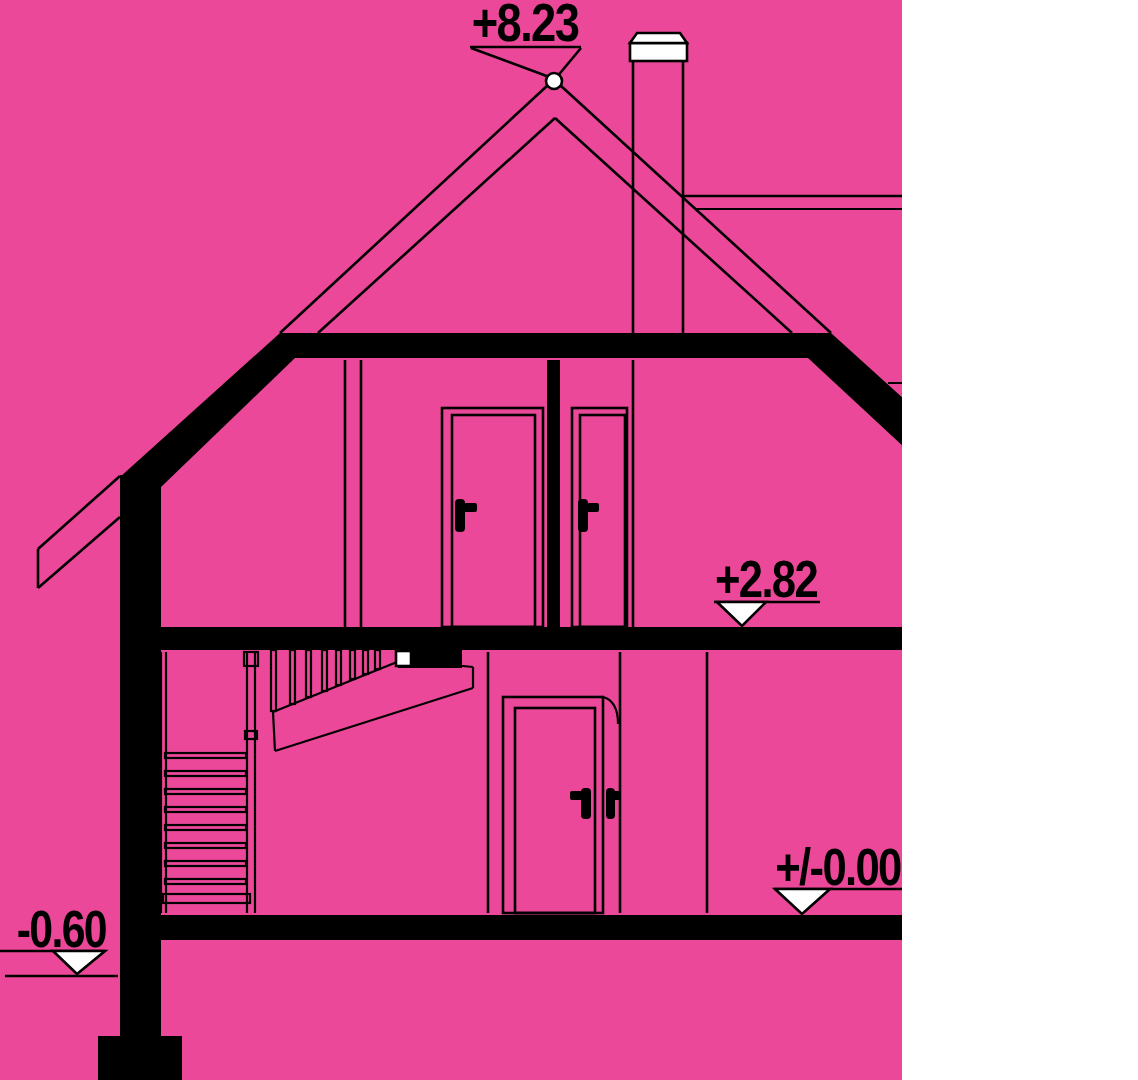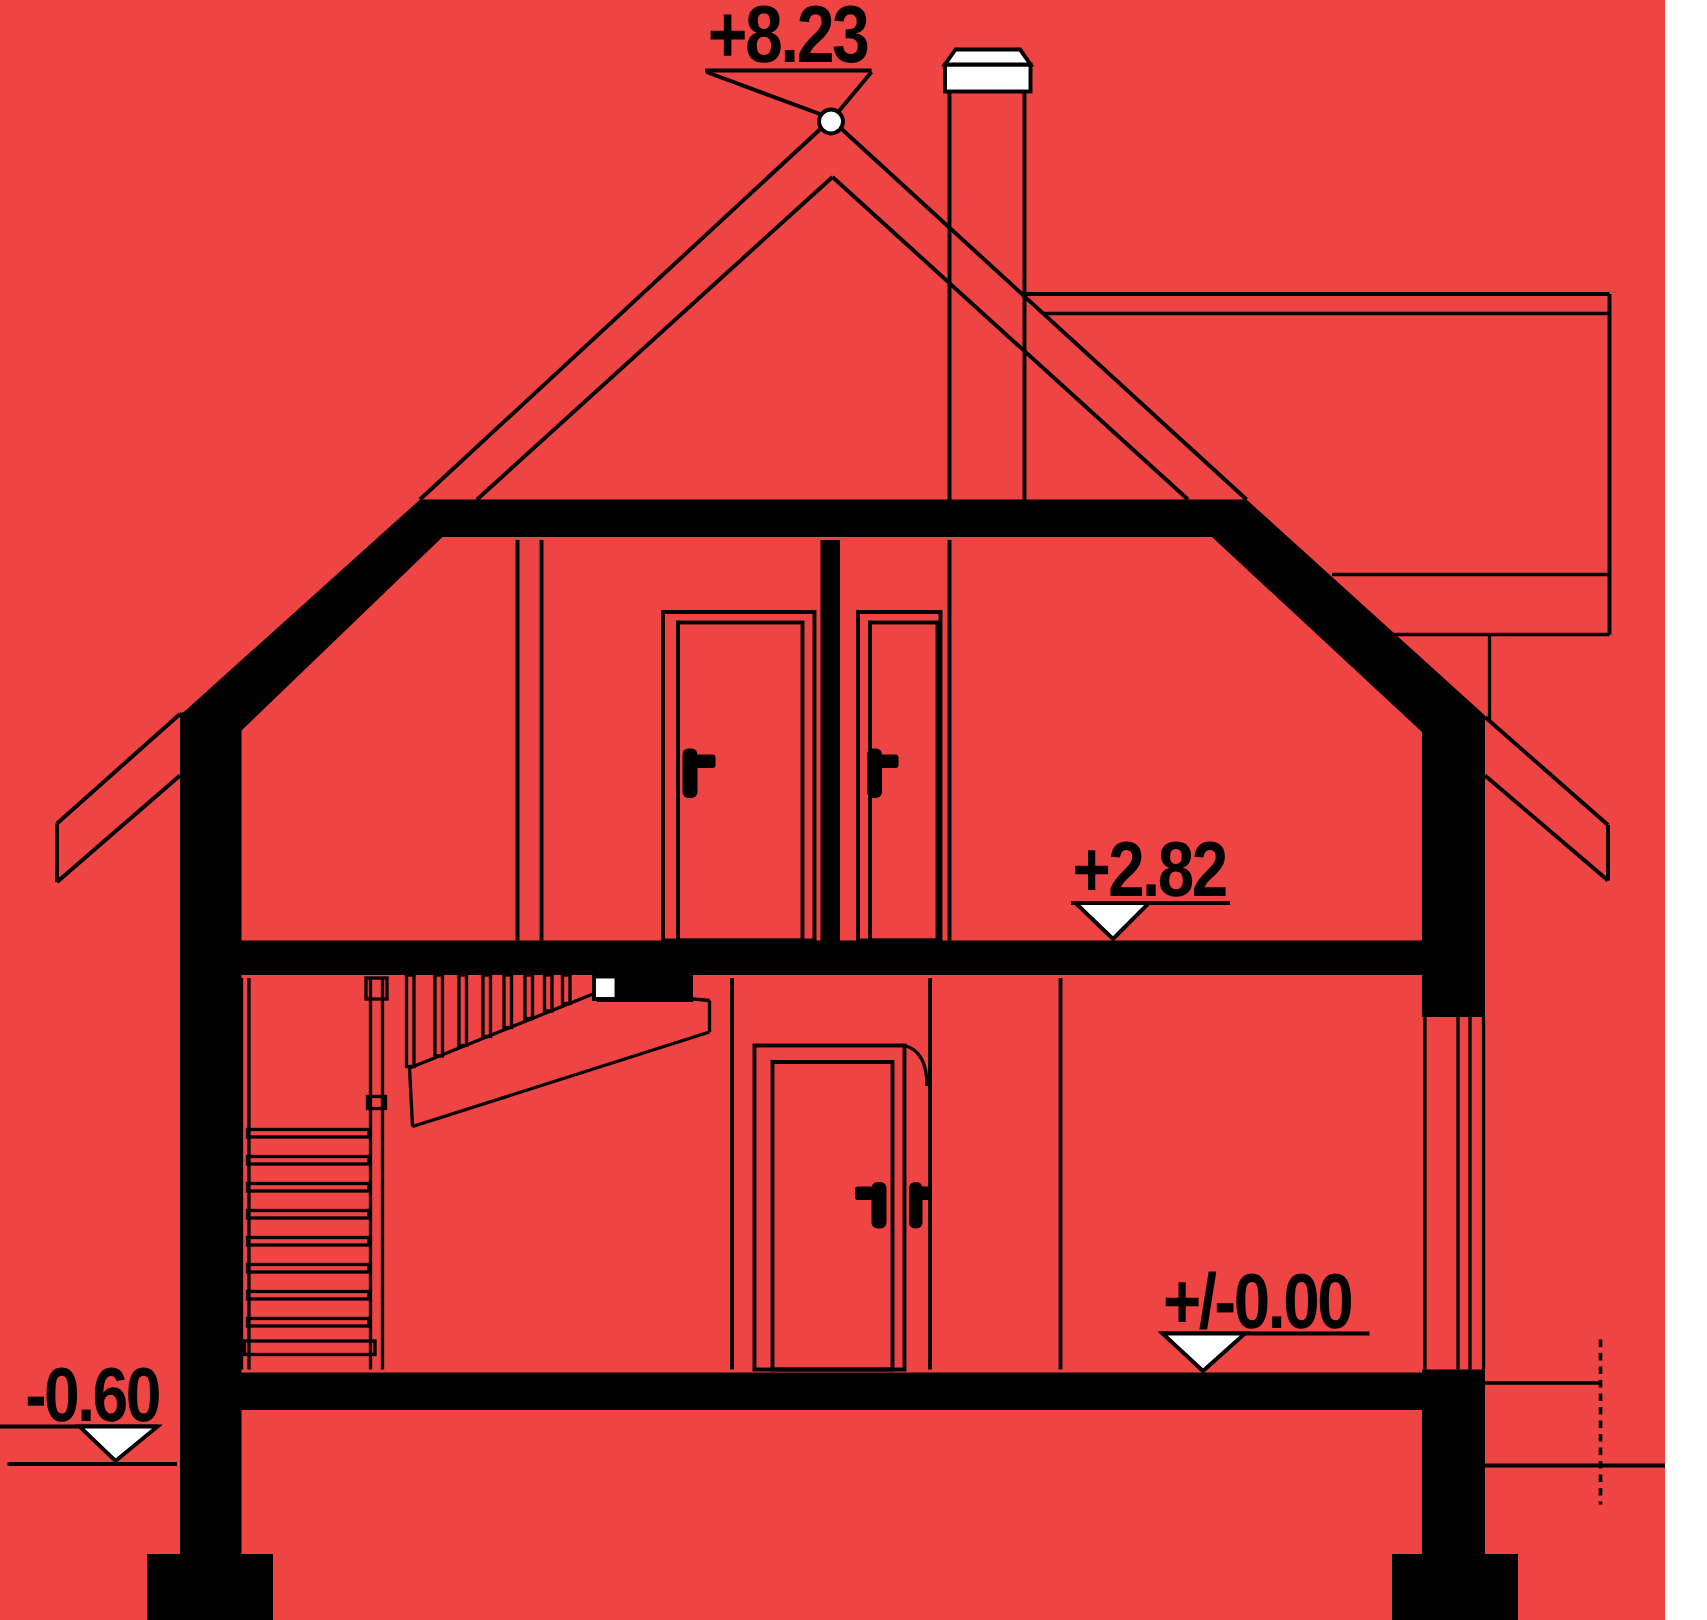--- a/index.html
+++ b/index.html
@@ -1,16 +1,16 @@
 <!DOCTYPE html>
 <html><head>
 <meta charset="utf-8">
 <style>
   html,body{margin:0;padding:0;background:#ffffff;}
-  .stage{position:relative;width:1110px;height:1080px;background:#ef4444;overflow:hidden;}
+  .stage{position:relative;width:902px;height:1080px;background:#ec4899;overflow:hidden;}
   svg{display:block;}
   .thin{stroke:#000;stroke-width:2.6;fill:none;}
   .thin2{stroke:#000;stroke-width:2.2;fill:none;}
   .blk{fill:#000;stroke:none;}
   .wht{fill:#fff;stroke:#000;stroke-width:2.6;}
   .lvl-text{font-family:"Liberation Sans","DejaVu Sans",sans-serif;font-weight:bold;fill:#000;letter-spacing:-2px;}
 </style>
 </head>
 <body>
 

